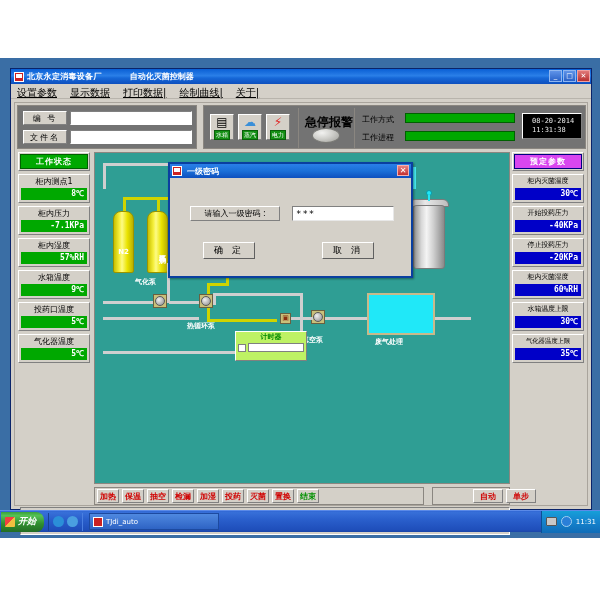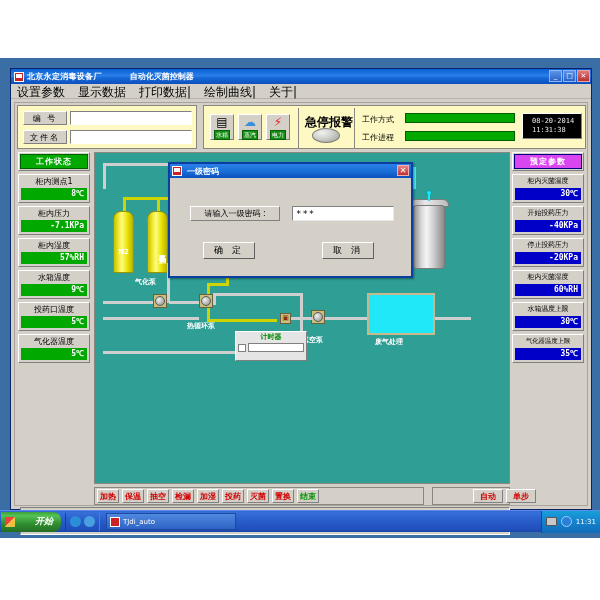--- a/index.html
+++ b/index.html
@@ -68,40 +68,41 @@
   .tb-btn.close { background: linear-gradient(to bottom,#e07878,#b83030); border-color:#f0a0a0; }
 
   .menubar {
     height: 15px;
     background: #d4d0c8;
     display: flex; align-items: center;
     padding-left: 2px;
     border-bottom: 1px solid #b8b4ac;
   }
   .menu-item {
-    font-size: 12px; color: #000;
+    font-size: 10px; color: #000;
     padding: 4px 9px 1px 4px;
     white-space: nowrap;
+    text-decoration: underline;
   }
 
   .client {
     position: absolute;
     left: 3px; top: 33px;
     width: 574px; height: 404px;
     background: #d4d0c8;
     border: 1px solid #a9a49c;
   }
 
   
   #topbar { position: absolute; left: 2px; top: 2px; width: 569px; height: 44px; }
 
   .fieldbox {
     position: absolute;
     border: 1px solid #8a8680;
-    background: #fef9c3;
+    background: #737373;
   }
   .lbl-btn {
     position: absolute;
     background: #d4d0c8;
     border: 1px solid #ffffff;
     border-right-color: #808080; border-bottom-color: #808080;
     font-size: 8px; color: #000;
     display: flex; align-items: center; justify-content: center;
     letter-spacing: 2px;
   }
@@ -251,21 +252,21 @@
     background: #c9c07a; border: 1px solid #6a6040;
     display: flex; align-items: center; justify-content: center;
     color: #8a3010; font-size: 7px; line-height: 1;
   }
   .dlbl {
     position: absolute; color: #ffffff; font-size: 7px;
     white-space: nowrap; font-weight: bold;
   }
   .timerbox {
     position: absolute;
-    background: #e5e5e5;
+    background: #bef264;
     border: 1px solid #ffffff;
     border-right-color:#808080; border-bottom-color:#808080;font-family:Liberation Mono, monospace;
   }
   .timerbox .t {
     font-size: 7px; color: #008800; text-align: center;
     line-height: 11px; font-weight: bold;
   }
   .timerbox .row { display: flex; align-items: center; padding: 0 2px 2px 2px; gap: 2px; }
   .timerbox .chk { width: 8px; height: 8px; background: #fff; border: 1px solid #808080; flex: none; }
   .timerbox .inp { flex: 1; height: 9px; background: #fff; border: 1px solid #808080; }
@@ -365,21 +366,21 @@
     width: 600px; height: 22px;
     background: linear-gradient(to bottom,#3168d5 0%,#376fd8 8%,#2a5fcc 40%,#1f4fbb 88%,#1a45a8 100%);
     border-top: 1px solid #5b8ae8;
     display: flex; align-items: center;
   }
   #startbtn {
     height: 20px; margin-left: 1px;
     background: linear-gradient(to bottom,#3aa13a 0%,#55c255 18%,#2f8d2f 60%,#236d23 100%);
     border-radius: 0 8px 8px 0;
     display: flex; align-items: center;
-    padding: 0 8px 0 4px; gap: 20px;
+    padding: 0 8px 0 4px; gap: 3px;
   }
   #startbtn .flag { width: 10px; height: 10px; background: linear-gradient(135deg,#f04040 0 50%, #f0c040 50% 100%); border-radius:1px; }
   #startbtn .txt { color: #fff; font-size: 9px; font-weight: bold; font-style: italic; }
   .ql {
     display: flex; align-items: center; gap: 3px;
     margin-left: 4px; padding: 0 4px;
     border-left: 1px solid #1a3f90; border-right: 1px solid #4a7fe0;
     height: 18px;
   }
   .ql .ic { width: 11px; height: 11px; border-radius: 50%; }

